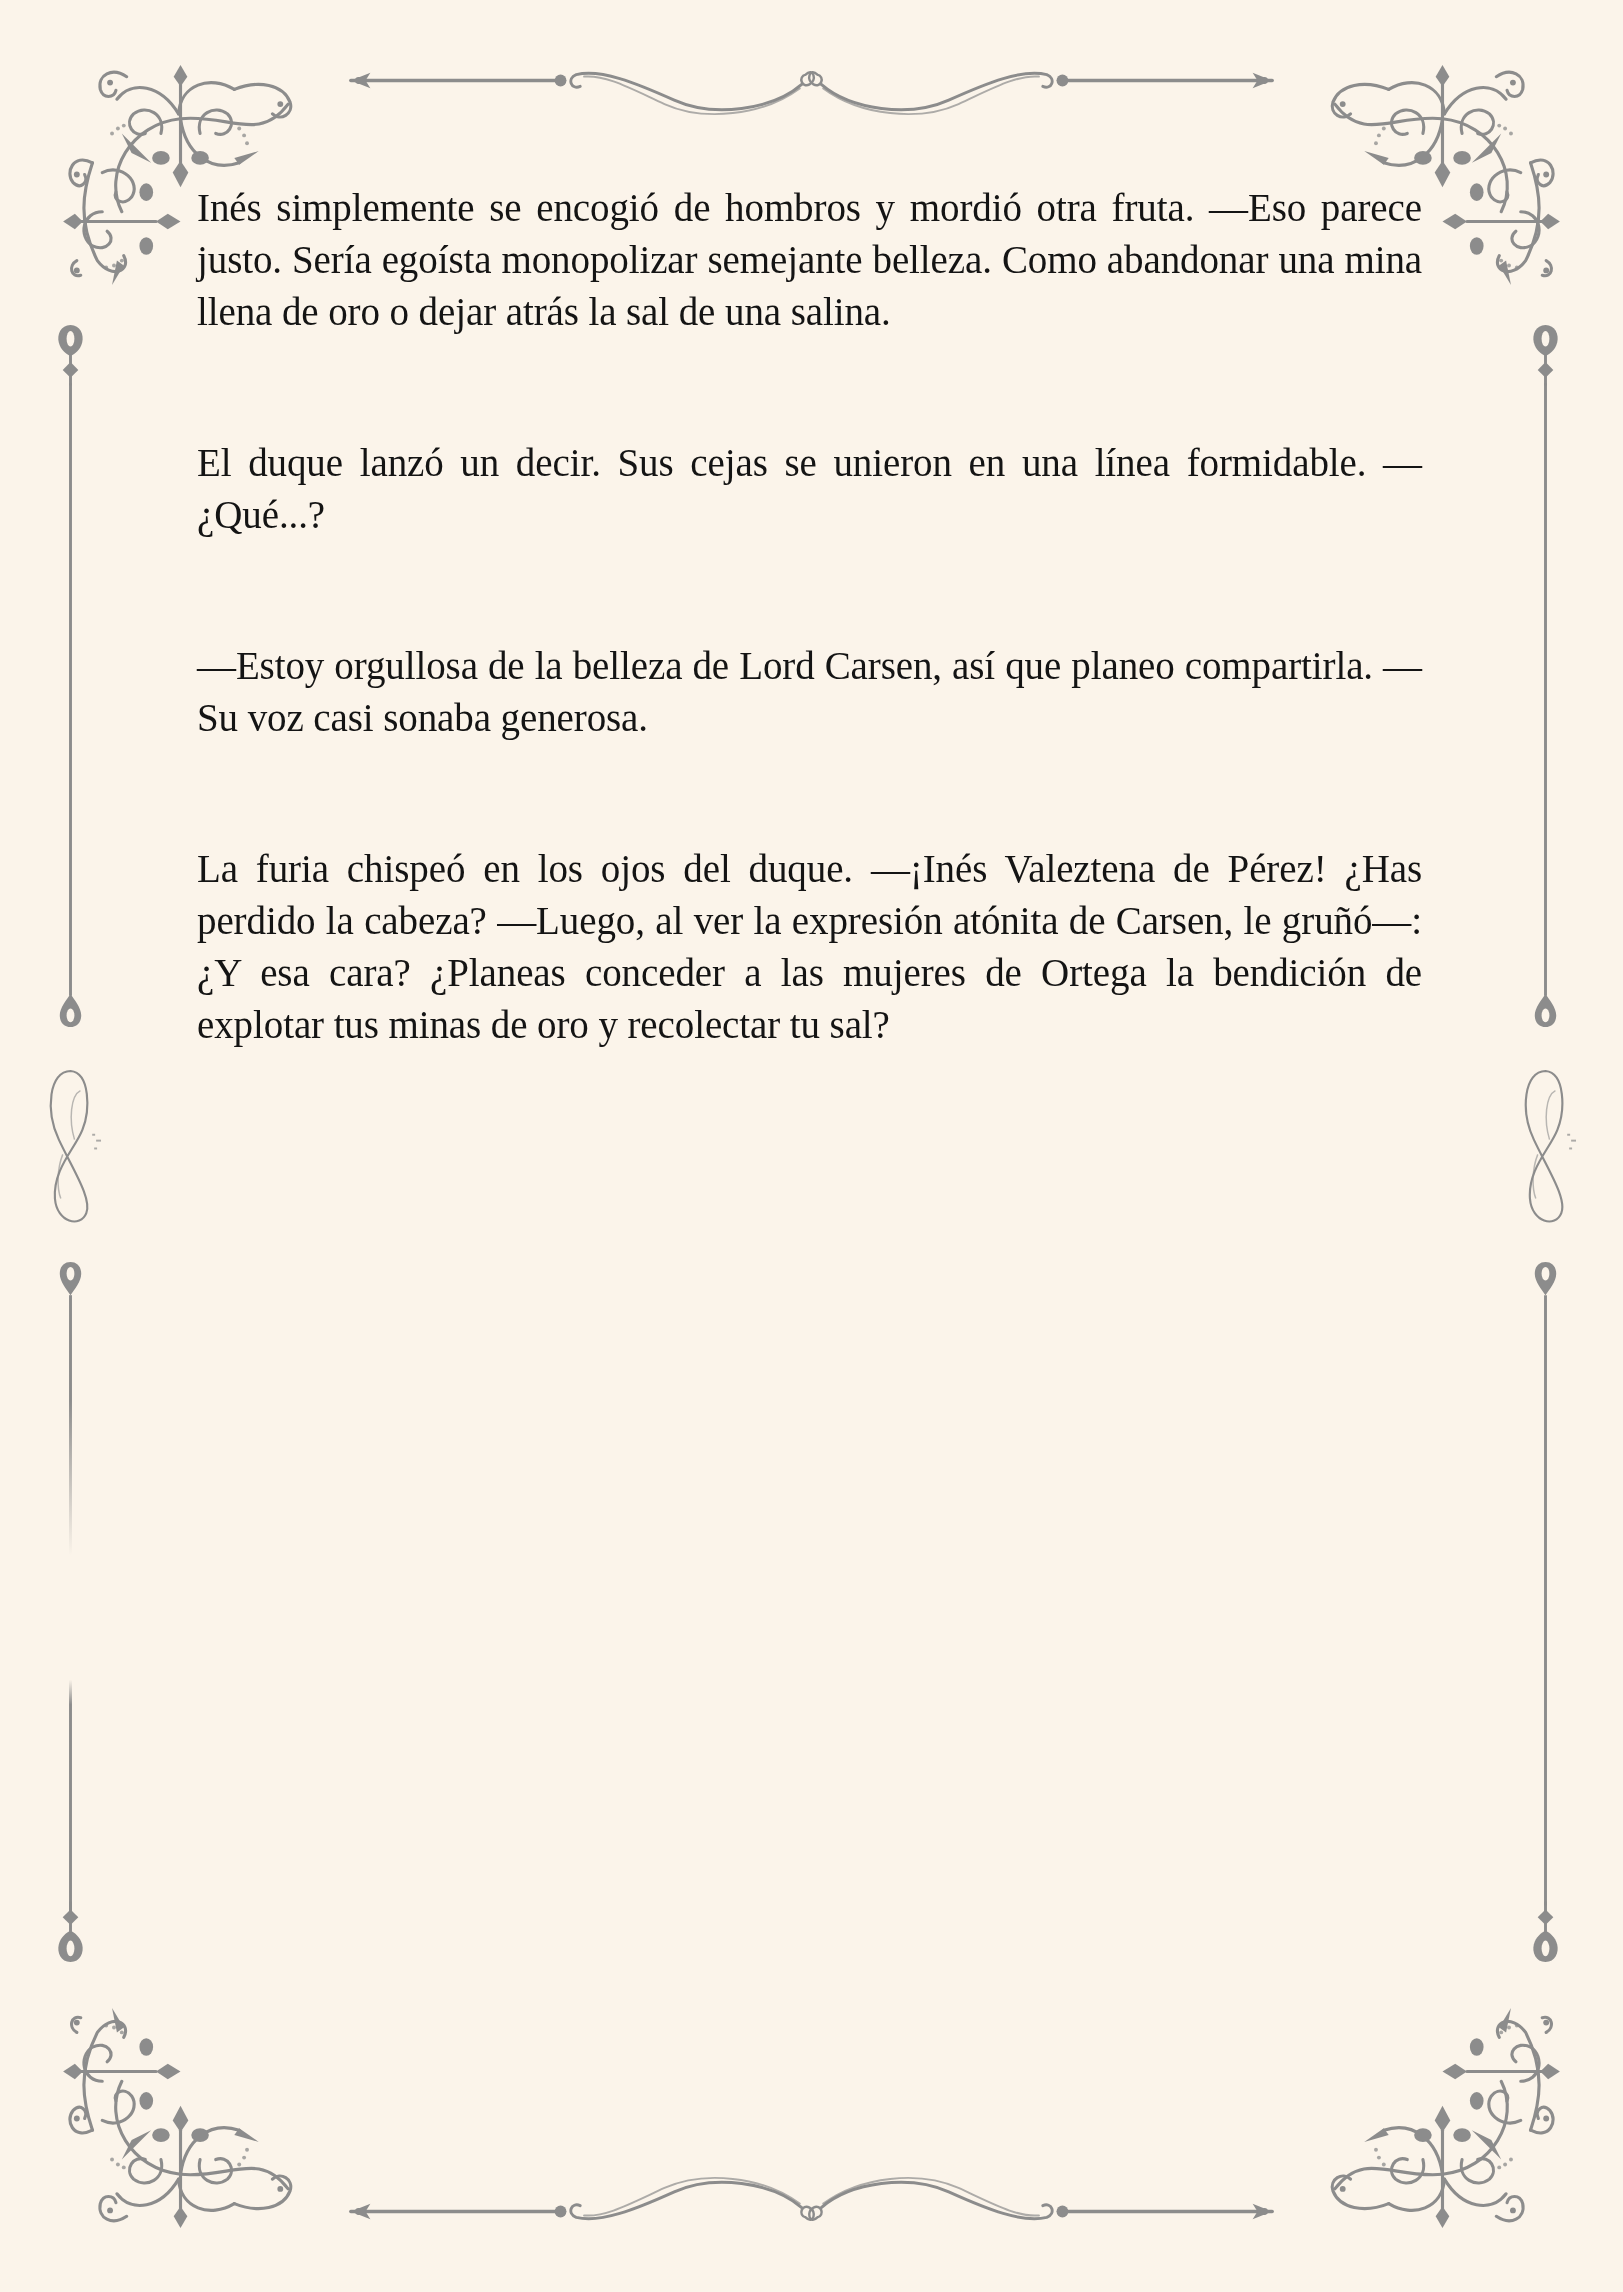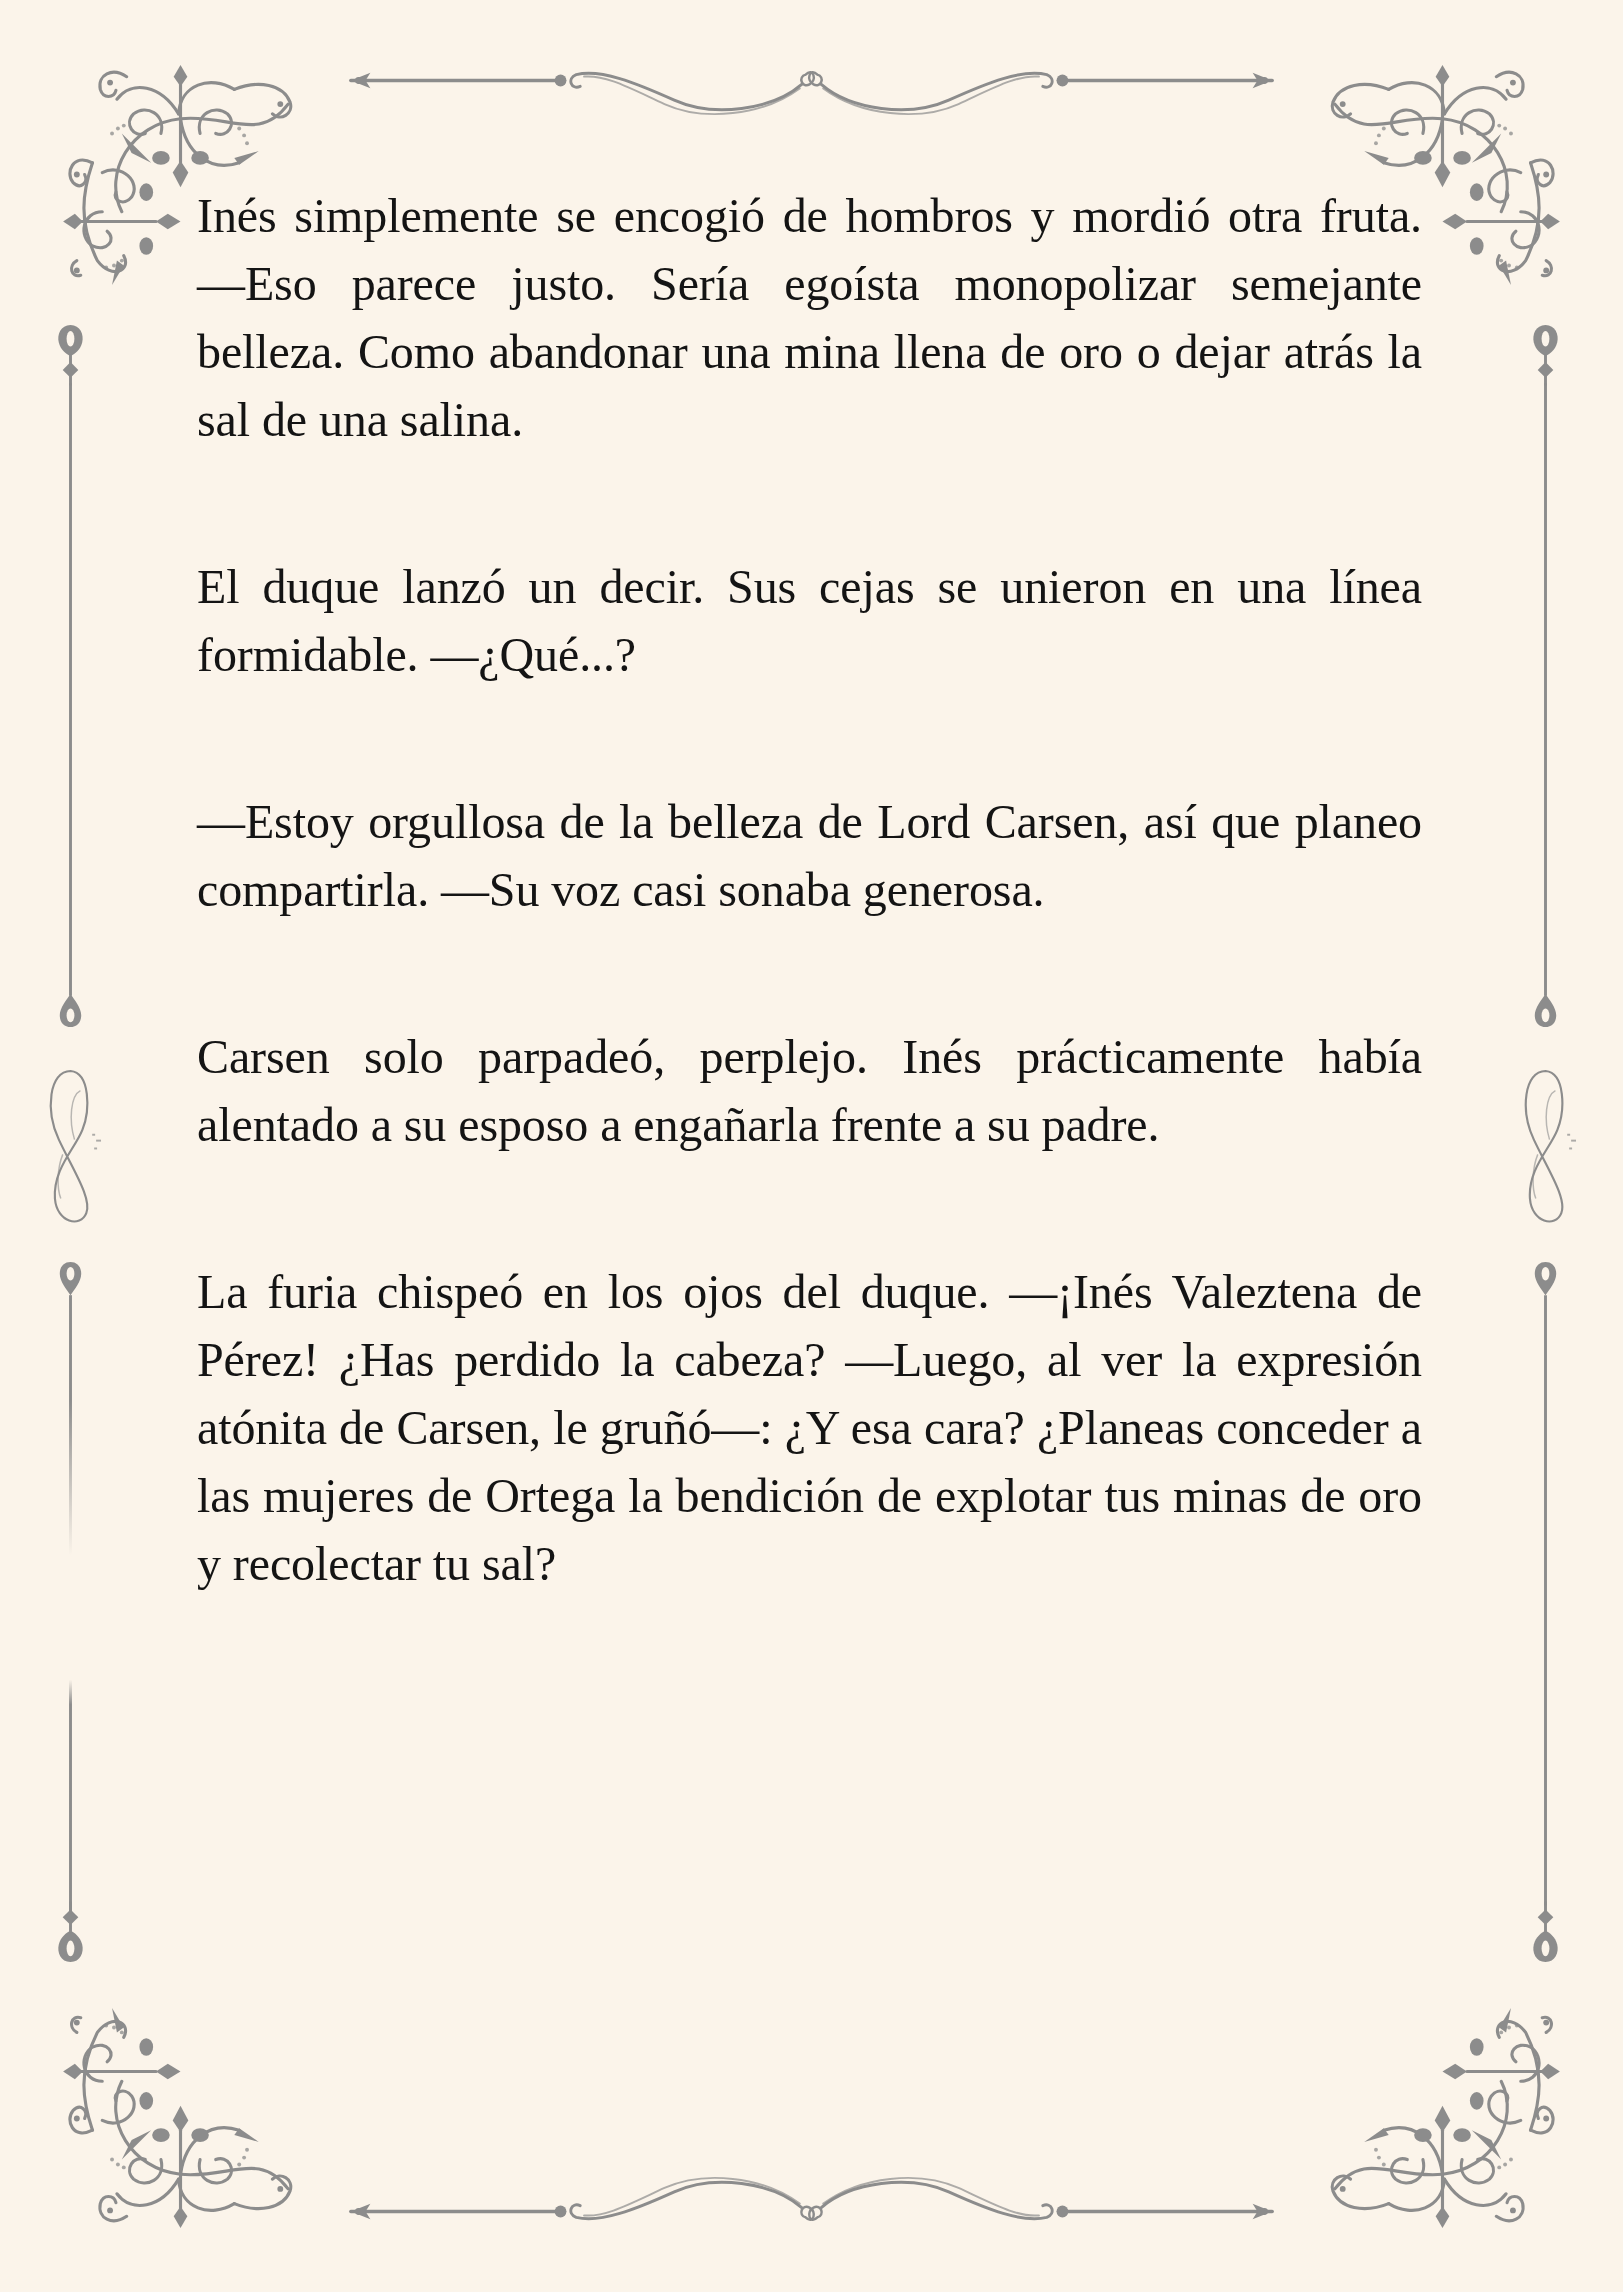--- a/index.html
+++ b/index.html
@@ -12,22 +12,22 @@
   }
   .page { position: absolute; inset: 0; }
   .ornament { position: absolute; pointer-events: none; }
   .ornament svg { display: block; overflow: visible; }
   .content {
     position: absolute;
     left: 197px; top: 182px; width: 1225px;
   }
   .para {
     margin: 0 0 99px 0;
-    font-size: 48px;
-    line-height: 68px;
+    font-size: 39px;
+    line-height: 52px;
     text-align: justify;
     text-align-last: left;
     letter-spacing: -0.1px;
     word-spacing: 0px;
   }
   .para:last-child { margin-bottom: 0; }
   .orn-stroke { stroke: #8C8C8C; fill: none; }
   .orn-fill { fill: #8C8C8C; }
 </style>
 </head>
@@ -241,17 +241,16 @@
       <g transform="translate(0,718) scale(1,-1)">
           <use href="#top-finial"></use>
         </g>
     </svg>
   </div>
 
   <div class="content">
     <p class="para">Inés simplemente se encogió de hombros y mordió otra fruta. —Eso parece justo. Sería egoísta monopolizar semejante belleza. Como abandonar una mina llena de oro o dejar atrás la sal de una salina.</p>
     <p class="para">El duque lanzó un decir. Sus cejas se unieron en una línea formidable. —¿Qué...?</p>
     <p class="para">—Estoy orgullosa de la belleza de Lord Carsen, así que planeo compartirla. —Su voz casi sonaba generosa.</p>
-    <p class="para">Carsen solo parpadeó, perplejo. Inés prácticamente había alentado a su esposo a engañarla frente a su padre.</p>
     <p class="para">La furia chispeó en los ojos del duque. —¡Inés Valeztena de Pérez! ¿Has perdido la cabeza? —Luego, al ver la expresión atónita de Carsen, le gruñó—: ¿Y esa cara? ¿Planeas conceder a las mujeres de Ortega la bendición de explotar tus minas de oro y recolectar tu sal?</p>
   </div>
 </div>
 
 
 </body></html>

